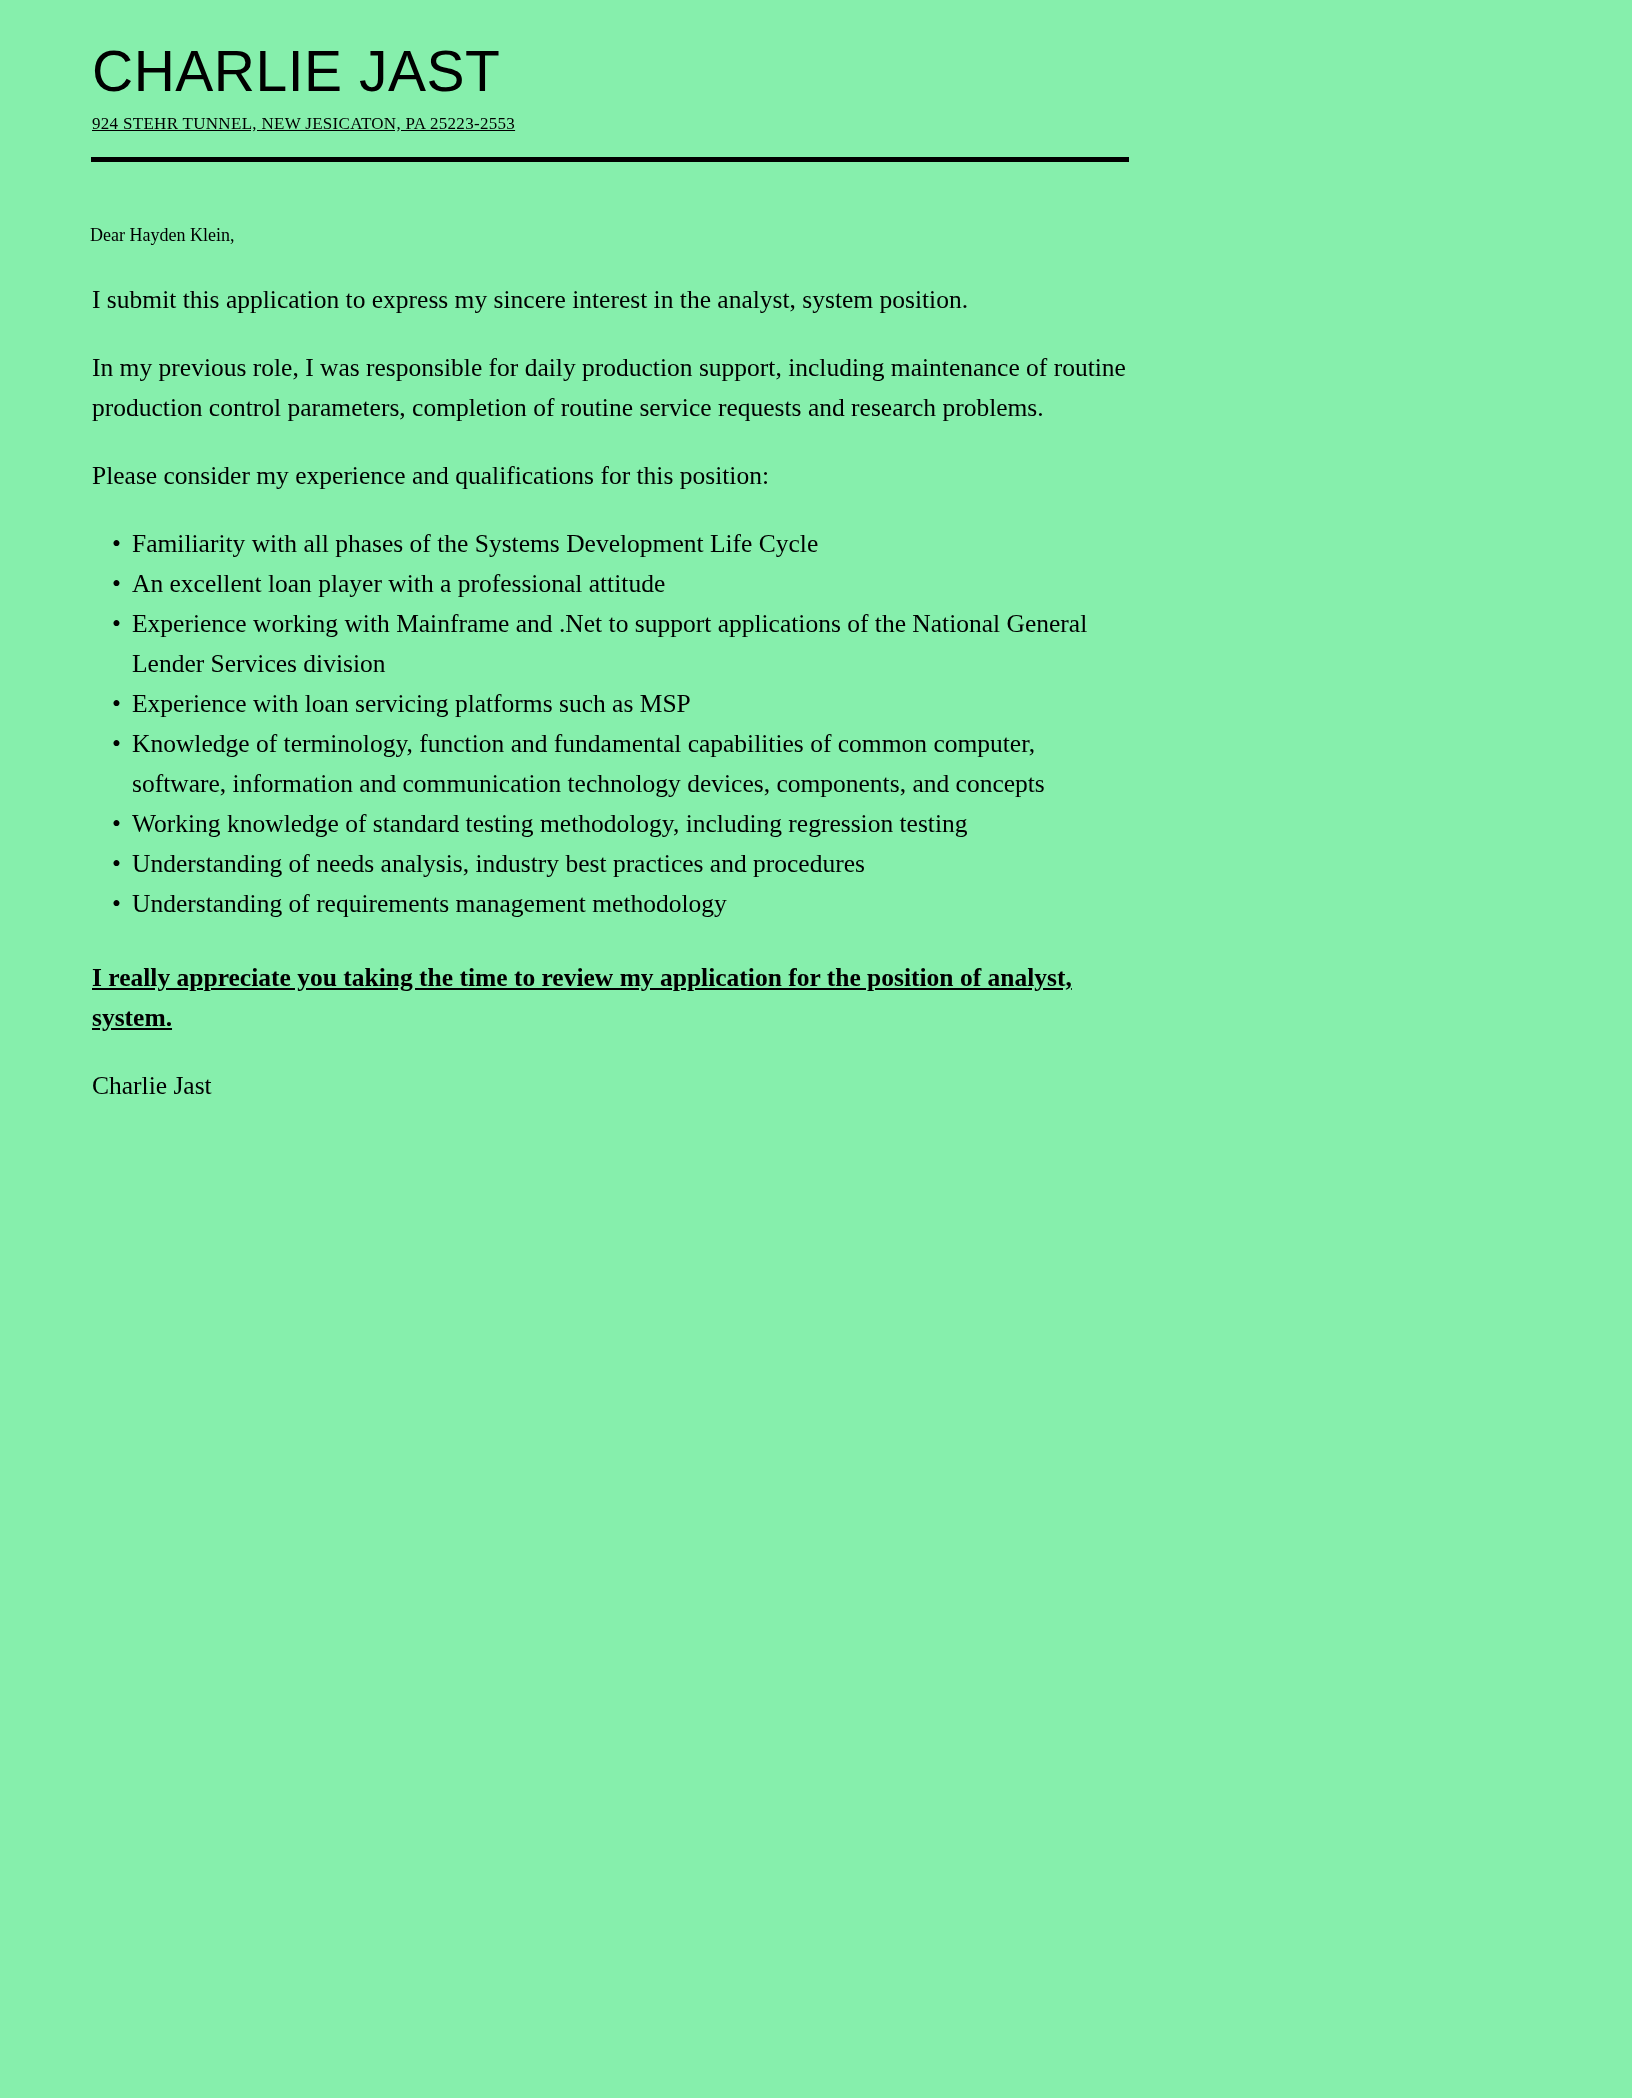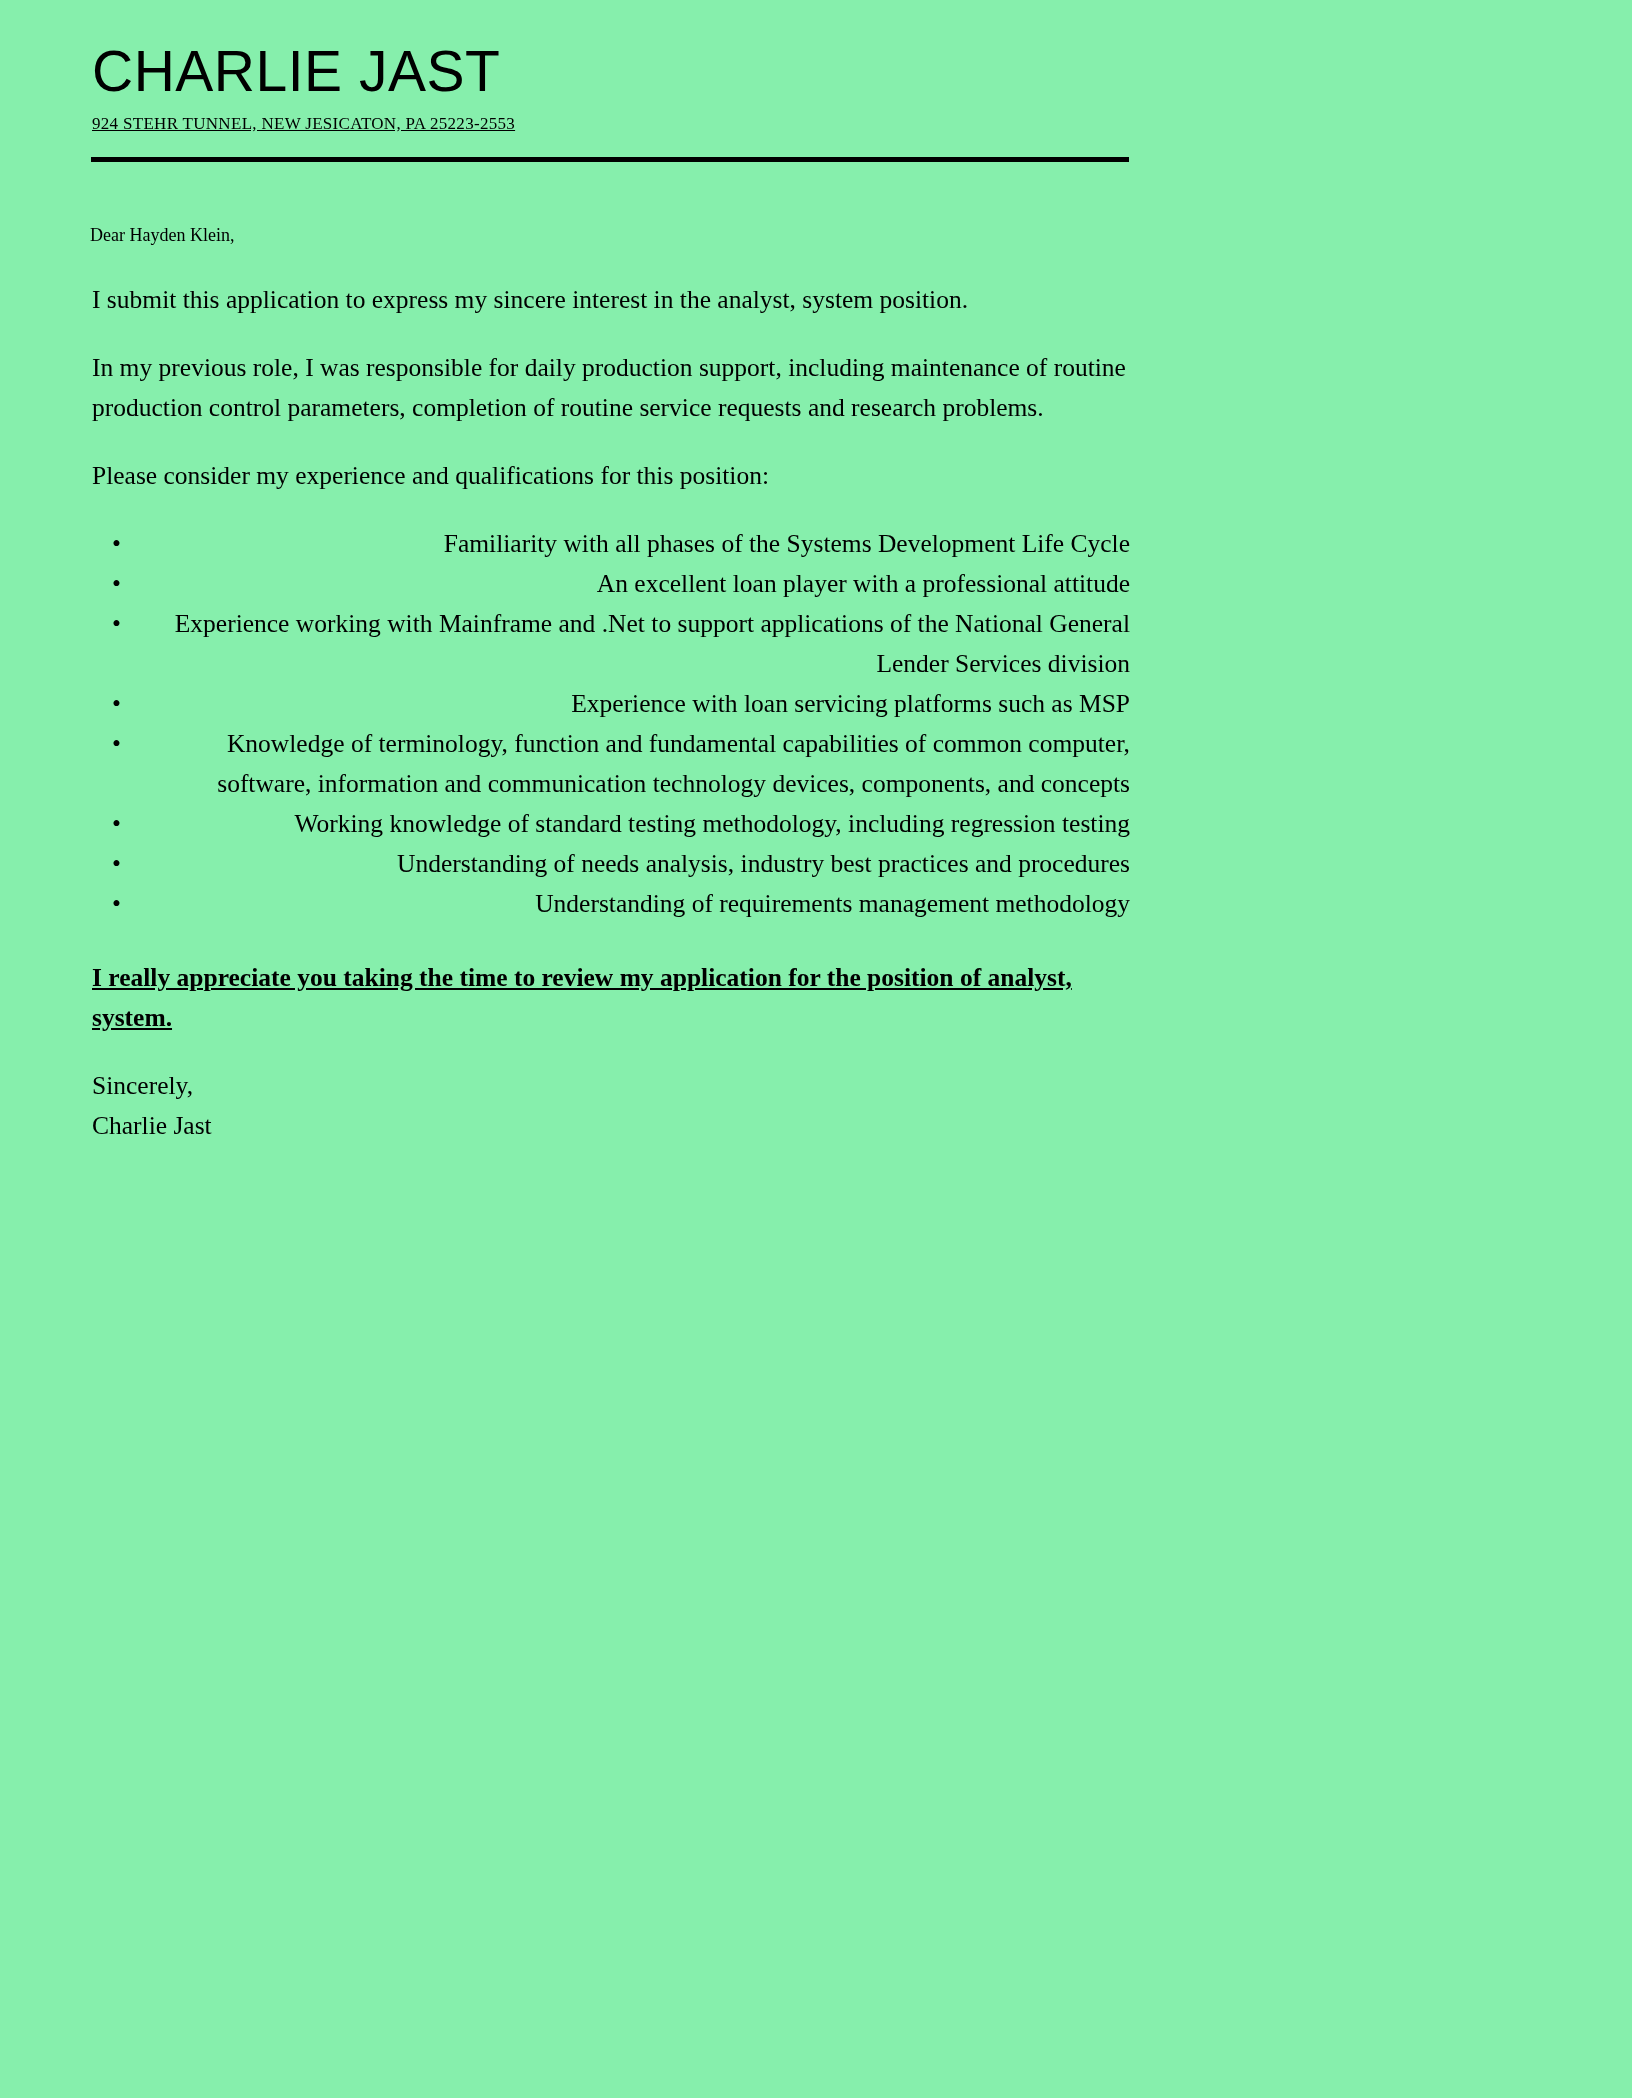--- a/index.html
+++ b/index.html
@@ -87,21 +87,20 @@
     margin: 0 0 28px 2px;
     font-size: 25.5px;
     line-height: 40px;
     text-align: left;
   }
 
   .qualifications {
     list-style: none;
     margin: 12px 0 28px 0;
     padding: 0;
-    text-align: right;
   }
 
   .qualifications li {
     position: relative;
     margin: 0 0 0 0;
     padding: 0 0 0 42px;
     font-size: 25.5px;
     line-height: 40px;
   }
 
@@ -158,19 +157,18 @@
         <li>Experience with loan servicing platforms such as MSP</li>
         <li>Knowledge of terminology, function and fundamental capabilities of common computer, software, information and communication technology devices, components, and concepts</li>
         <li>Working knowledge of standard testing methodology, including regression testing</li>
         <li>Understanding of needs analysis, industry best practices and procedures</li>
         <li>Understanding of requirements management methodology</li>
       </ul>
 
       <p class="closing-statement">I really appreciate you taking the time to review my application for the position of analyst, system.</p>
 
       <div class="signoff">
-        <div>Sincerely,</div>
         <div>Charlie Jast</div>
       </div>
 
     </div>
   </div>
 </div>
 
 </body></html>

